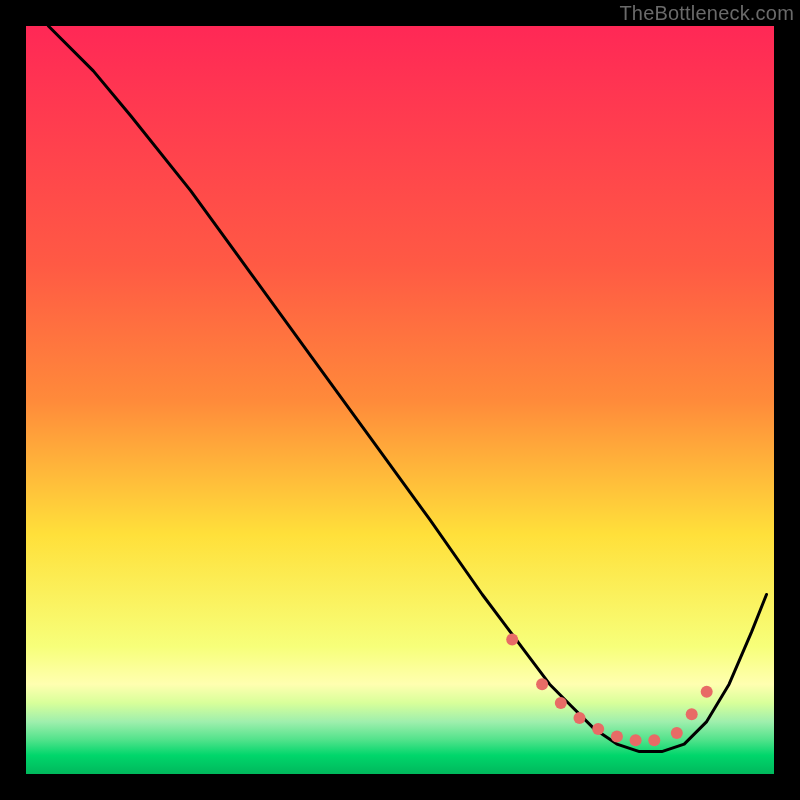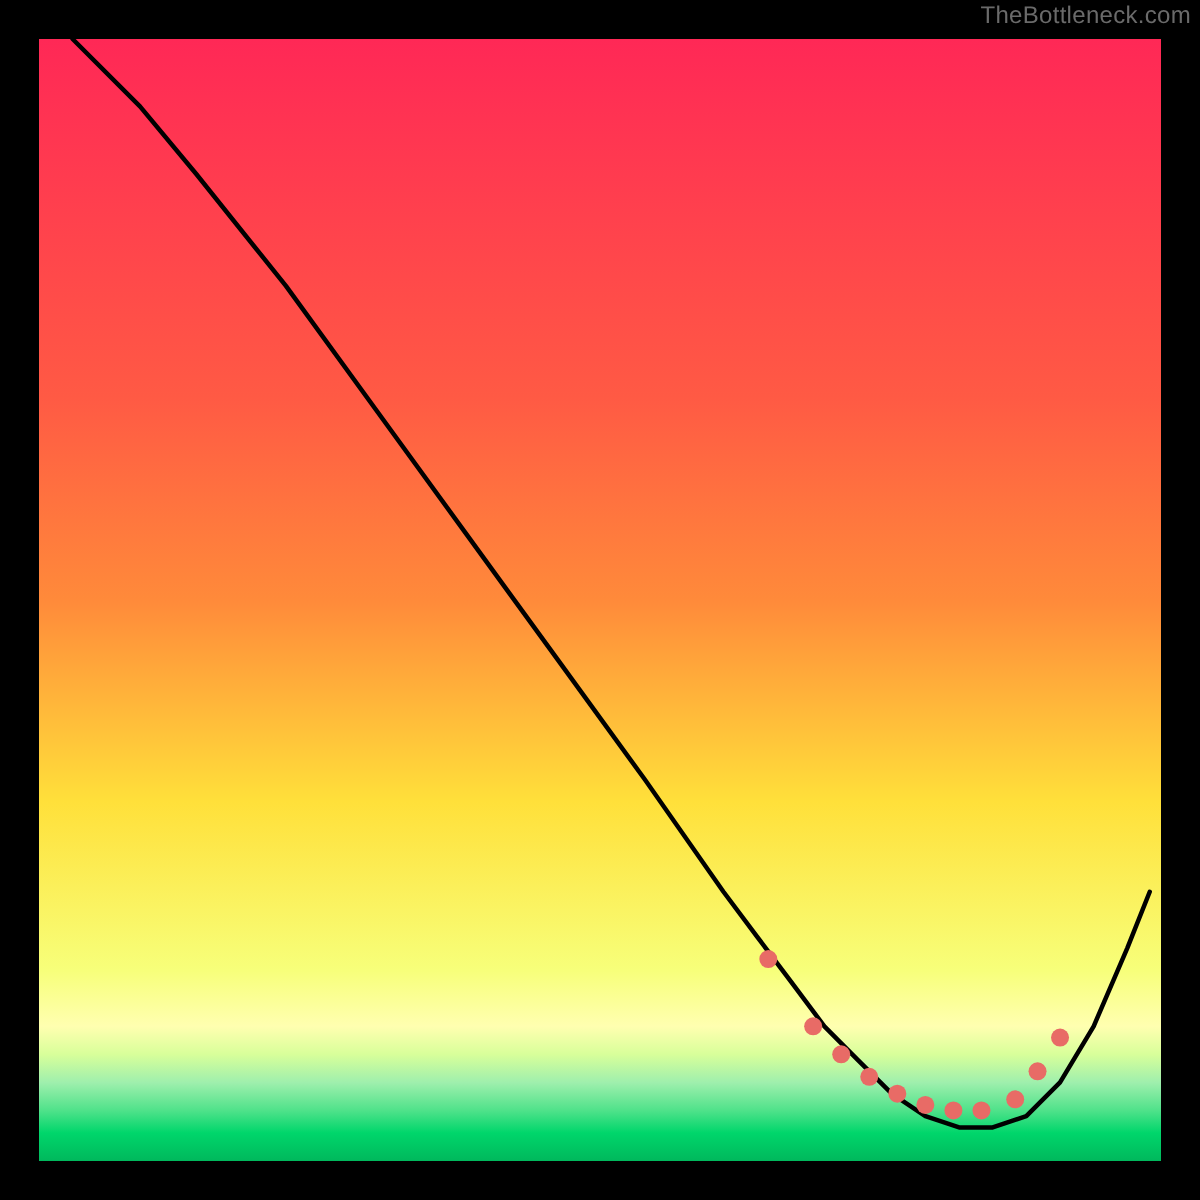--- a/index.html
+++ b/index.html
@@ -16,21 +16,21 @@
     height: 800px;
   }
   svg {
     display: block;
   }
   .watermark {
     position: absolute;
     top: 2px;
     right: 6px;
     font-family: Arial, Helvetica, sans-serif;
-    font-size: 16px;
+    font-size: 20px;
     color: #6a6a6a;
     font-weight: 500;
     letter-spacing: 0.2px;
     user-select: none;
   }
 </style>
 </head>
 <body>
 
 <div class="stage">

